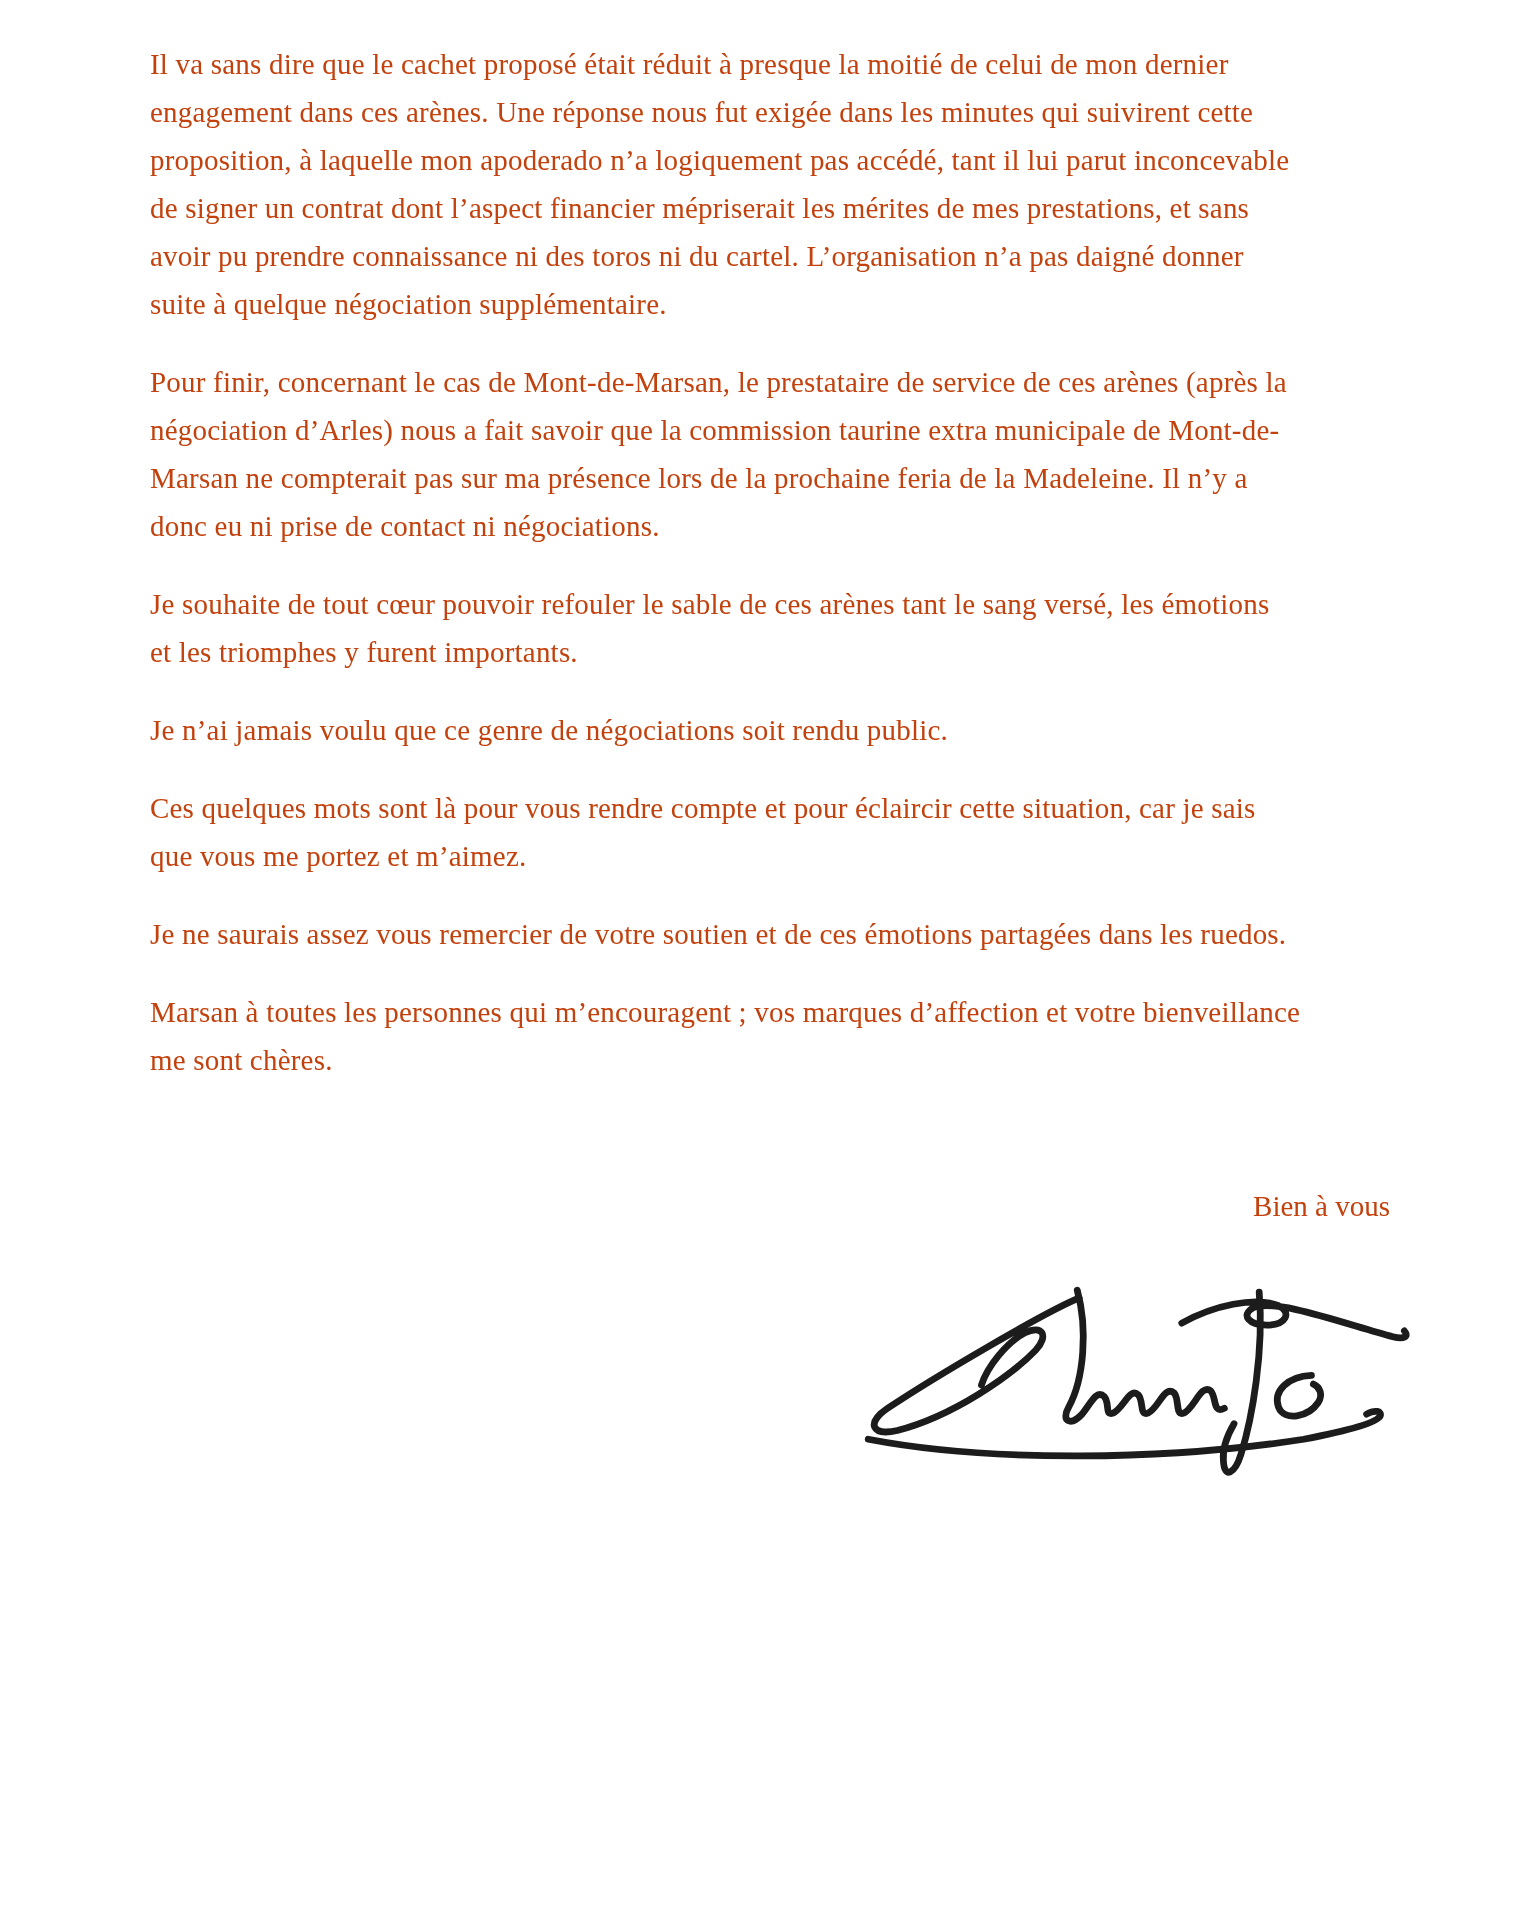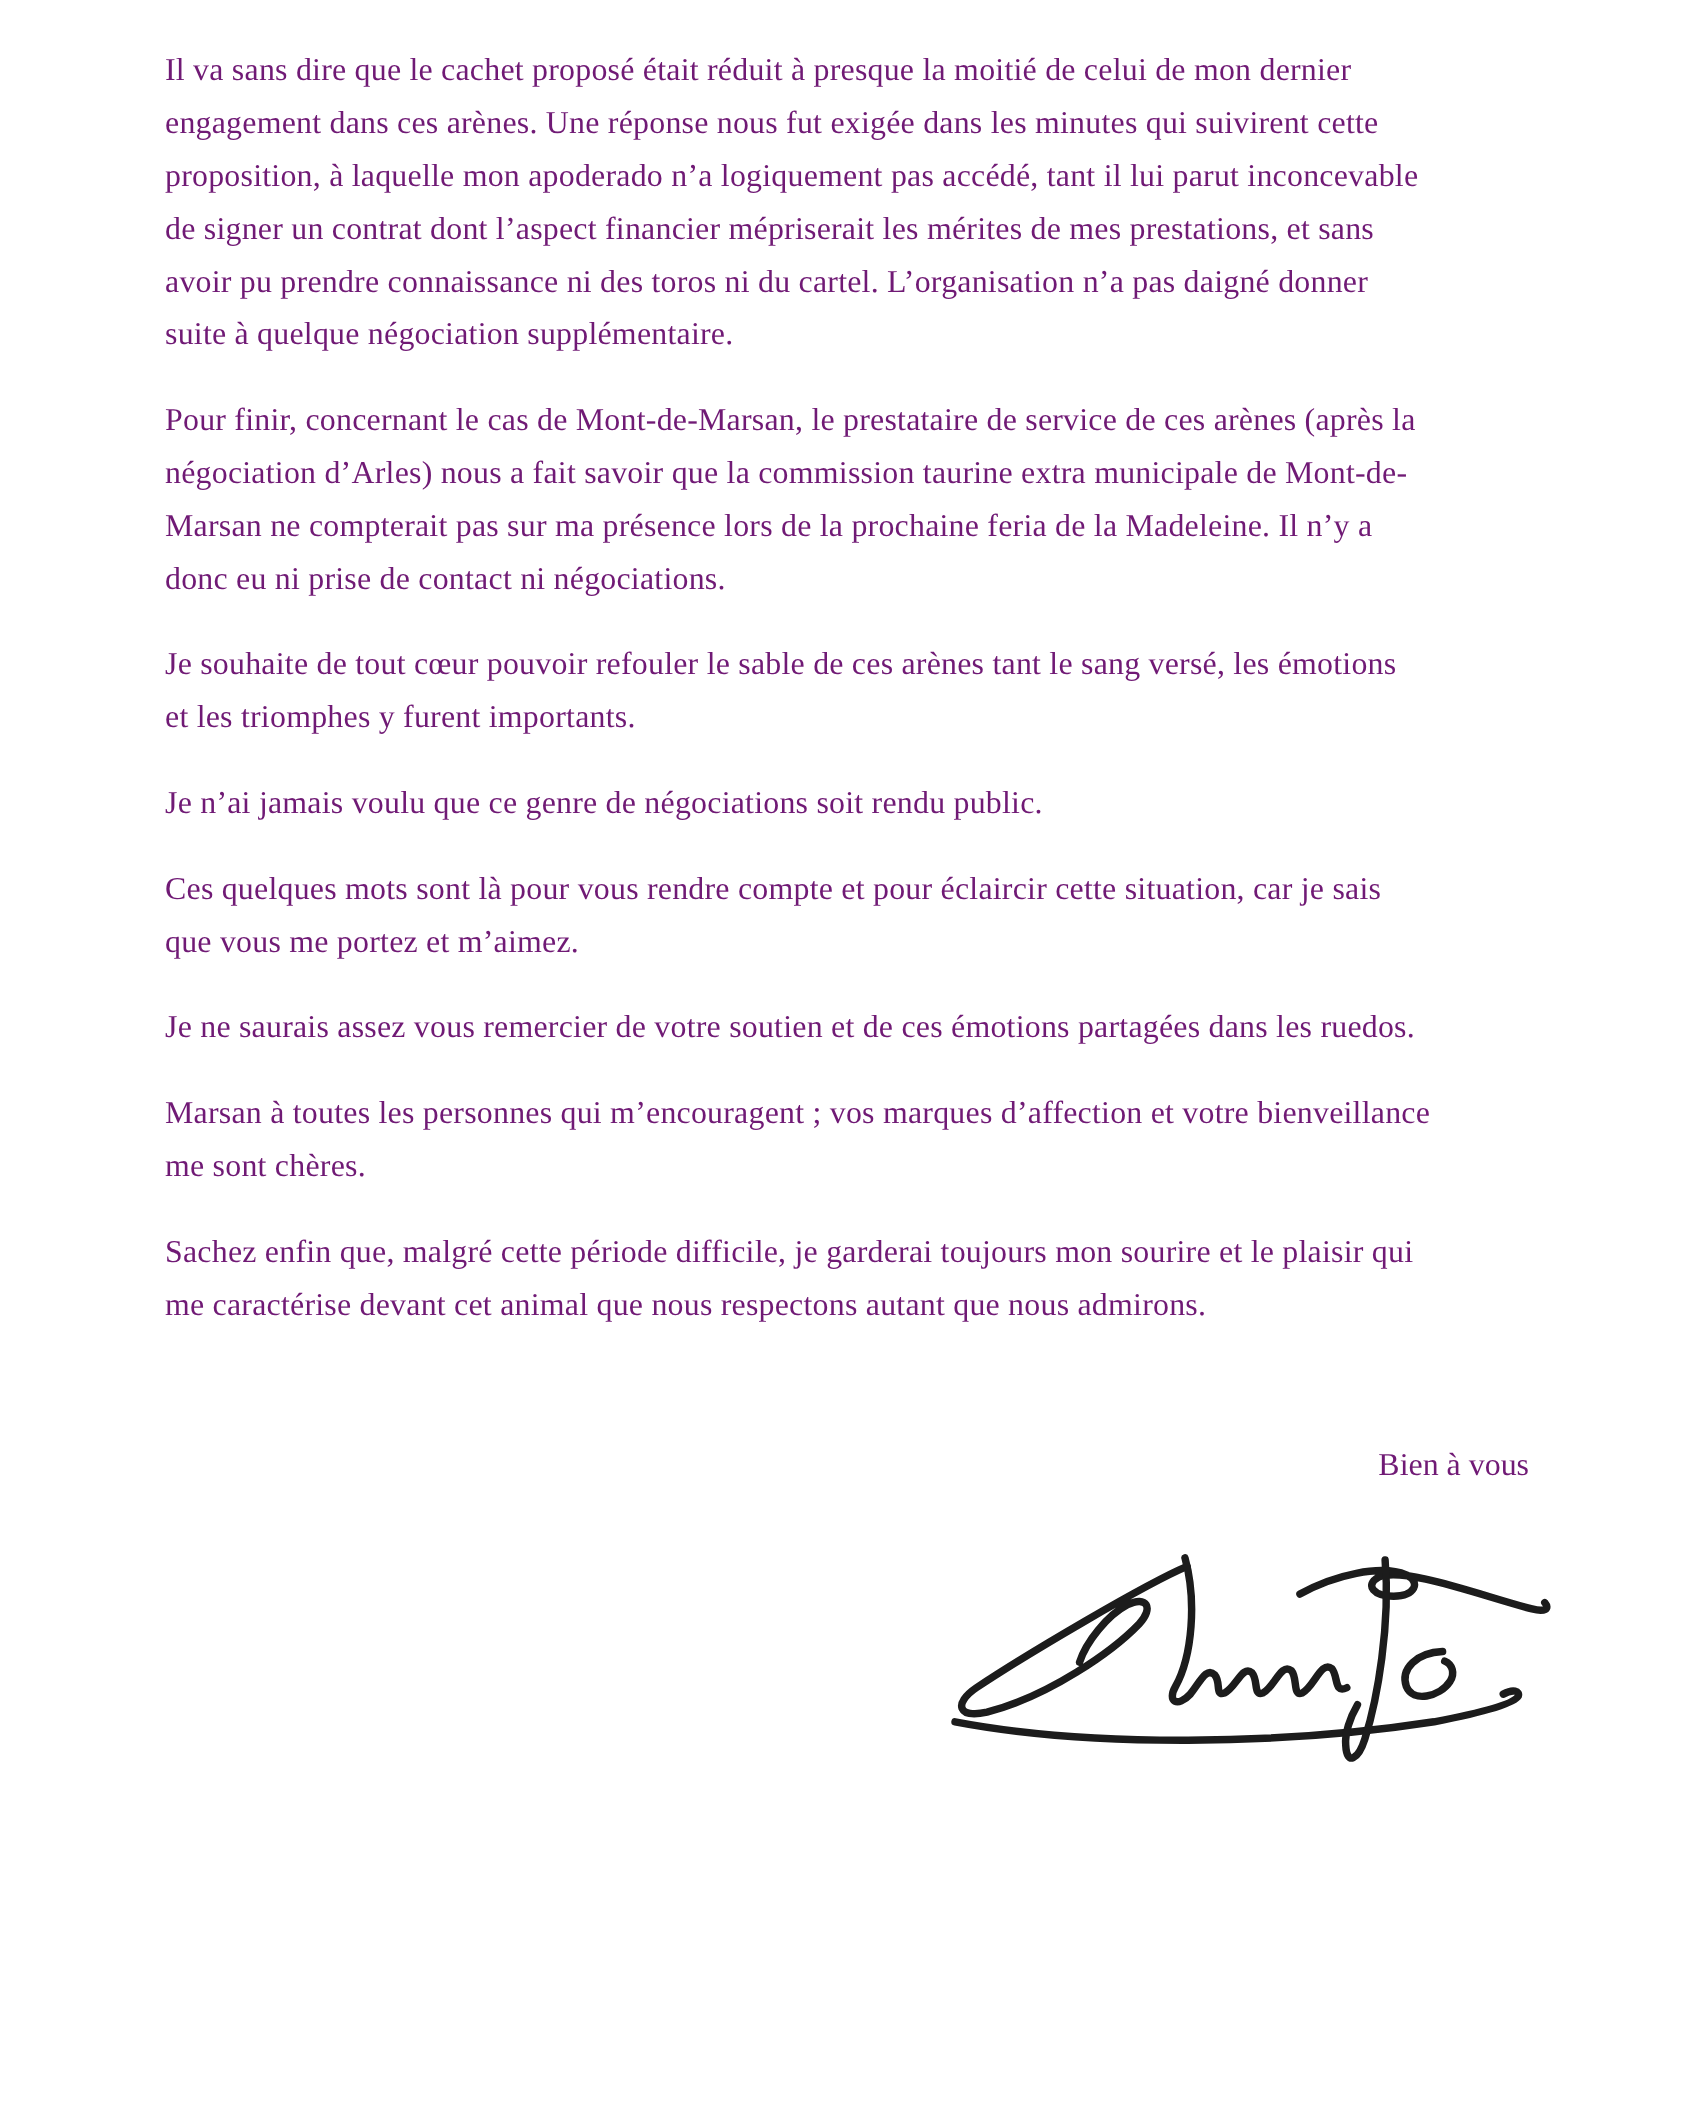--- a/index.html
+++ b/index.html
@@ -10,21 +10,21 @@
   .page {
     position: relative;
     width: 1535px;
     height: 1920px;
     margin: 0 auto;
     background: #ffffff;
     box-sizing: border-box;
     padding: 40px 145px 0 150px;
     overflow: hidden;
     font-family: "Liberation Serif", "DejaVu Serif", serif;
-    color: #701a75;
+    color: #c2410c;
   }
   .letter-body .para {
     white-space: pre-line;
     font-size: 29px;
     line-height: 48px;
     letter-spacing: 0.2px;
     margin: 0 0 30px 0;
   }
   .closing {
     font-size: 29px;
@@ -59,22 +59,20 @@
 Marsan ne compterait pas sur ma présence lors de la prochaine feria de la Madeleine. Il n’y a
 donc eu ni prise de contact ni négociations.</p>
       <p class="para">Je souhaite de tout cœur pouvoir refouler le sable de ces arènes tant le sang versé, les émotions
 et les triomphes y furent importants.</p>
       <p class="para">Je n’ai jamais voulu que ce genre de négociations soit rendu public.</p>
       <p class="para">Ces quelques mots sont là pour vous rendre compte et pour éclaircir cette situation, car je sais
 que vous me portez et m’aimez.</p>
       <p class="para">Je ne saurais assez vous remercier de votre soutien et de ces émotions partagées dans les ruedos.</p>
       <p class="para">Marsan à toutes les personnes qui m’encouragent ; vos marques d’affection et votre bienveillance
 me sont chères.</p>
-      <p class="para">Sachez enfin que, malgré cette période difficile, je garderai toujours mon sourire et le plaisir qui
-me caractérise devant cet animal que nous respectons autant que nous admirons.</p>
     </div>
 
   <div class="closing">Bien à vous</div>
 
   <div class="signature-wrap">
     <svg width="600" height="225" viewBox="0 0 620 230" fill="none" stroke="#1c1c1c" stroke-width="7" stroke-linecap="round" stroke-linejoin="round">
 
       <path d="M 242 38
                C 204 54, 92 120, 44 152
                C 22 167, 27 181, 54 175

